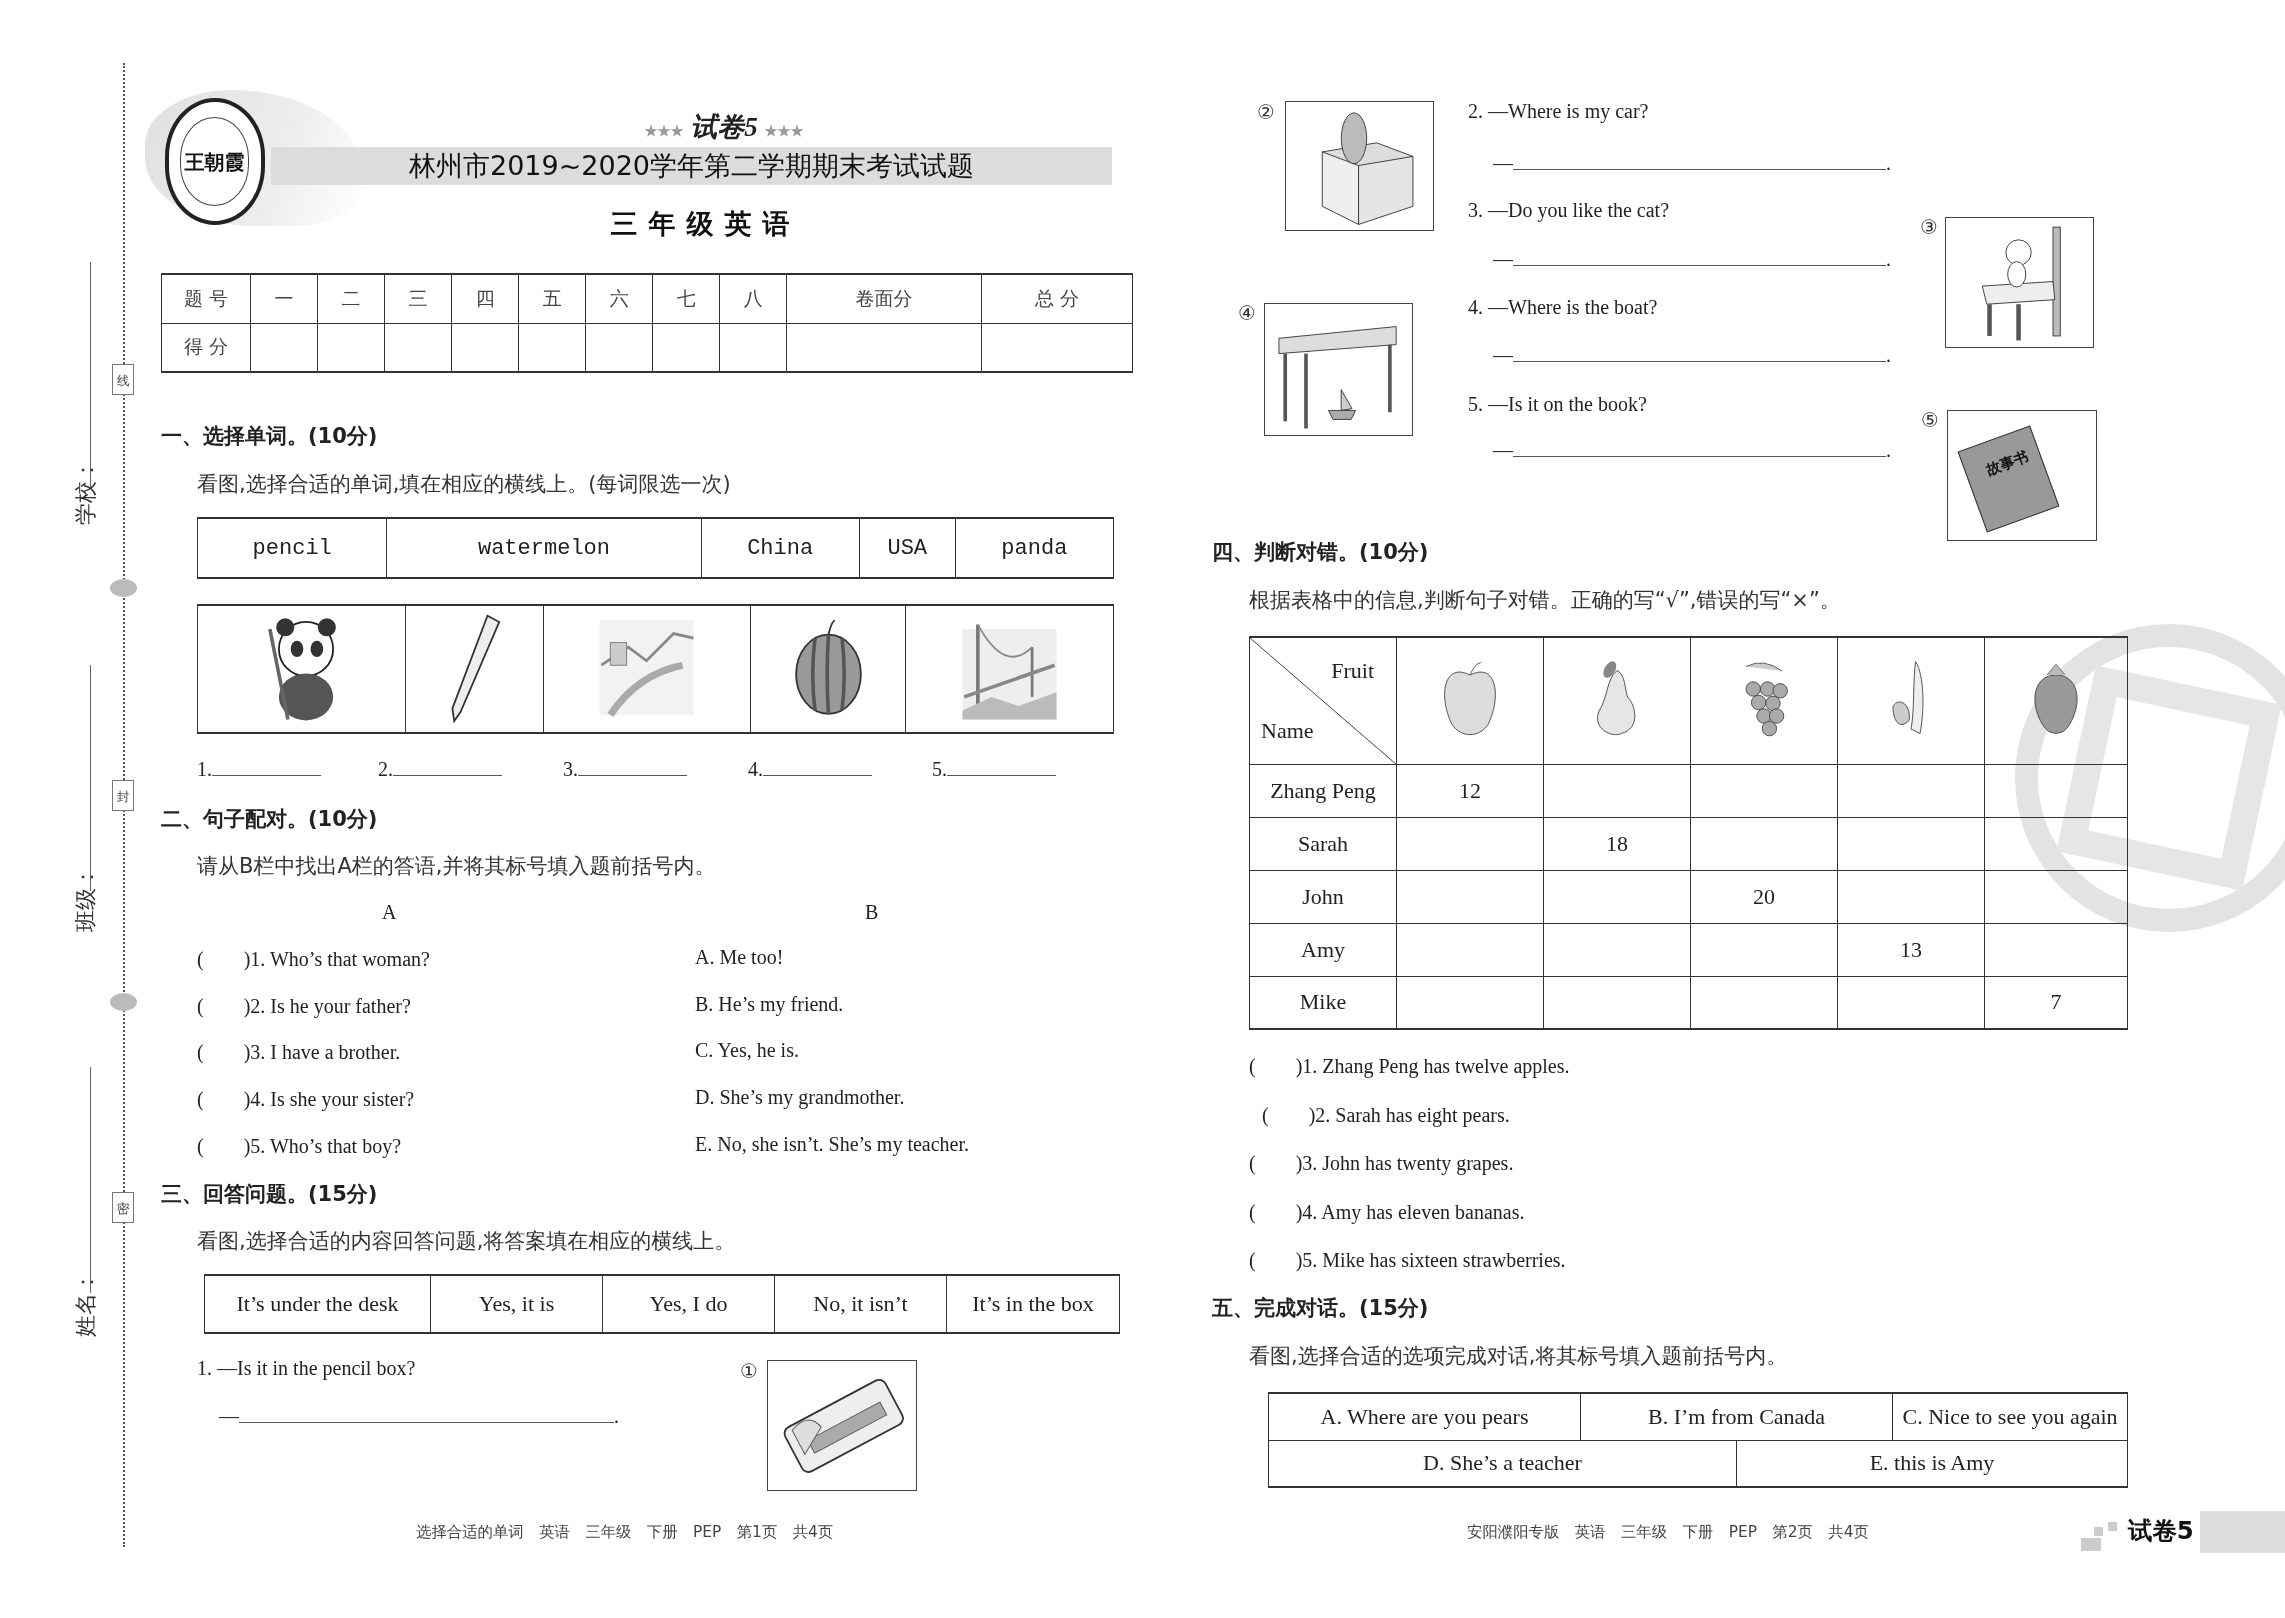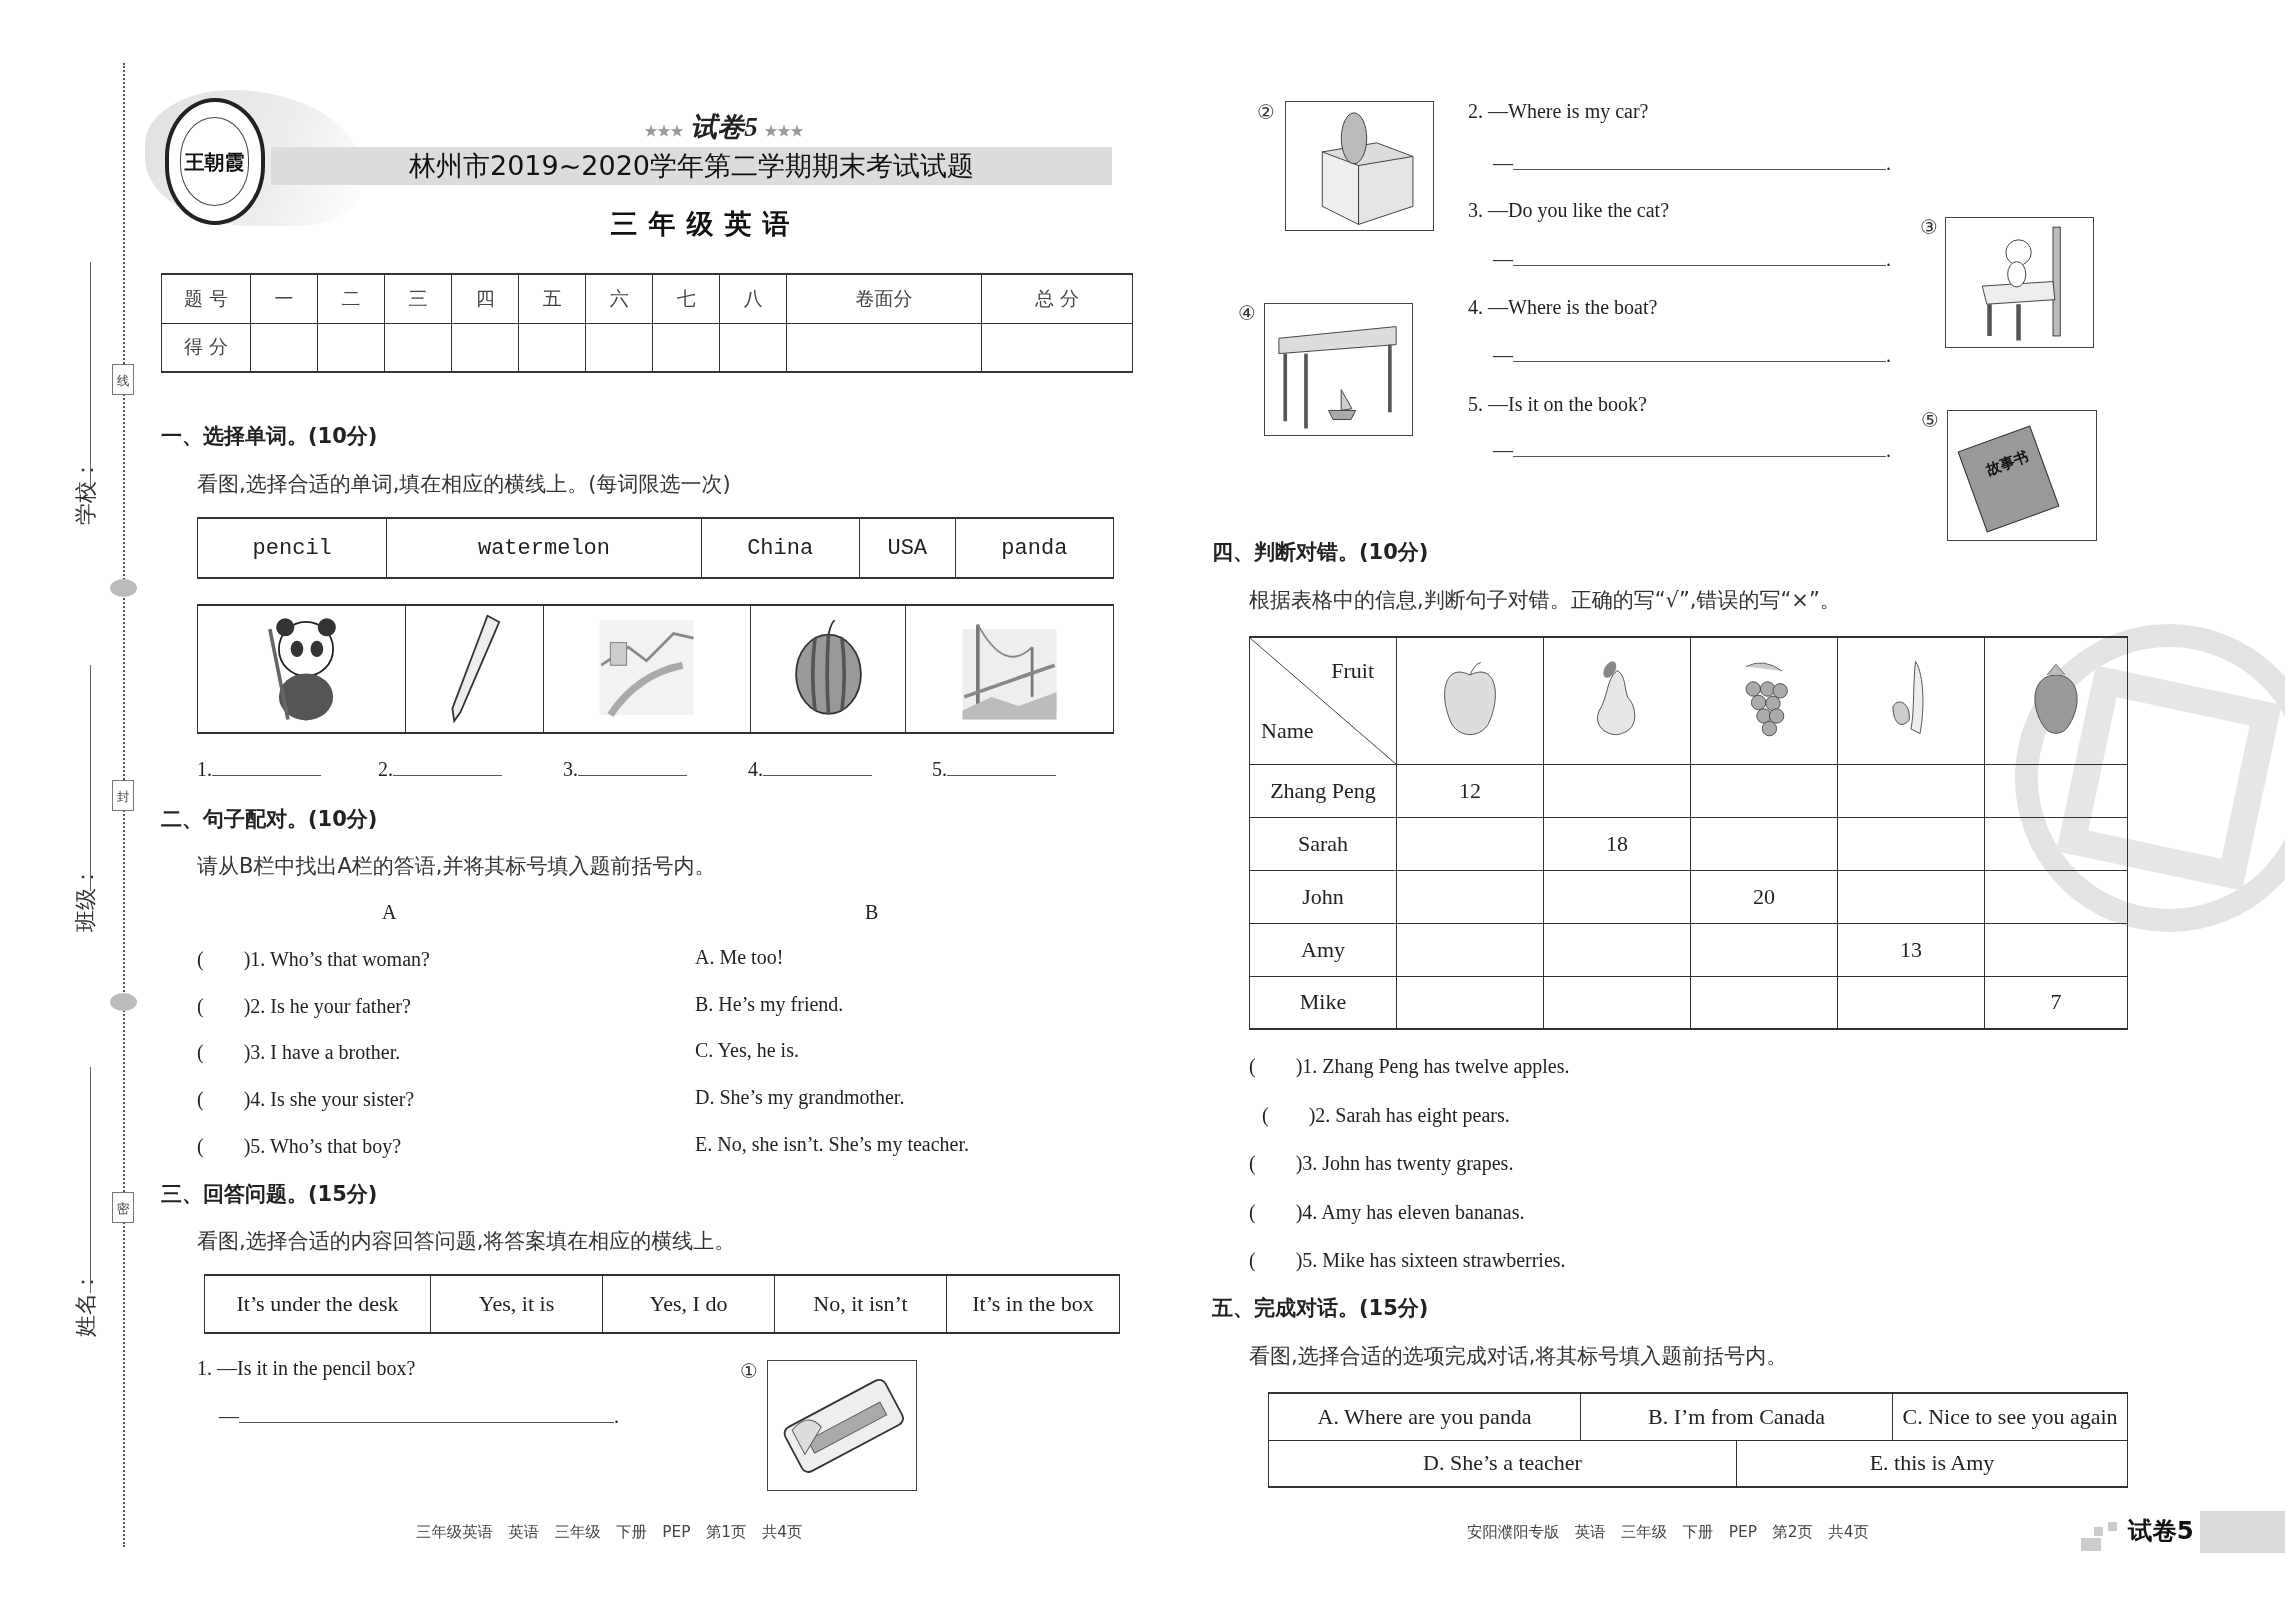--- a/index.html
+++ b/index.html
@@ -275,21 +275,21 @@
 <div class="en abs" style="left:1493px;top:344px"><span>—</span><span class="blank" style="width:373px"></span>.</div>
 
 <div class="en abs" style="left:1468px;top:393px">5. —Is it on the book?</div>
 <div class="en abs" style="left:1493px;top:439px"><span>—</span><span class="blank" style="width:373px"></span>.</div>
 <div class="circ" style="left:1921px;top:408px">⑤</div>
 <div class="picbox" style="left:1947px;top:410px;width:150px;height:131px">
   <div style="position:absolute;left:22px;top:25px;width:77px;height:86px;background:#999;border:1.8px solid #333;transform:rotate(-20deg);"></div>
   <div style="position:absolute;left:27px;top:43px;width:65px;text-align:center;font-family:'DejaVu Sans',sans-serif;font-size:14.5px;font-weight:bold;color:#111;transform:rotate(-20deg);">故事书</div>
 </div>
 
-<div class="footer" style="left:416px">三年级英语　英语　三年级　下册　PEP　第1页　共4页</div>
+<div class="footer" style="left:416px">选择合适的单词　英语　三年级　下册　PEP　第1页　共4页</div>
 
 <div class="seal">
     <div class="seal-inner"></div>
   </div>
 
 <div class="sec-head abs" style="left:1212px;top:538px">四、判断对错。(10分)</div>
 <div class="instr abs" style="left:1249px;top:586px">根据表格中的信息,判断句子对错。正确的写“√”,错误的写“×”。</div>
 
 <table class="fruit-table abs" style="left:1249px;top:636px;width:879px;">
   <tbody>
@@ -389,21 +389,21 @@
 <div class="en abs" style="left:1249px;top:1150px">(　　)3. John has twenty grapes.</div>
 <div class="en abs" style="left:1249px;top:1199px">(　　)4. Amy has eleven bananas.</div>
 <div class="en abs" style="left:1249px;top:1247px">(　　)5. Mike has sixteen strawberries.</div>
 
 <div class="sec-head abs" style="left:1212px;top:1294px">五、完成对话。(15分)</div>
 <div class="instr abs" style="left:1249px;top:1342px">看图,选择合适的选项完成对话,将其标号填入题前括号内。</div>
 
 <table class="opt-table abs" style="left:1268px;top:1392px;width:860px;">
   <tbody>
       <tr>
-    <td colspan="2" style="width:287px">A. Where are you panda</td>
+    <td colspan="2" style="width:287px">A. Where are you pears</td>
     <td colspan="2" style="width:287px">B. I’m from Canada</td>
     <td colspan="2">C. Nice to see you again</td>
   </tr>
   <tr>
     <td colspan="3">D. She’s a teacher</td>
     <td colspan="3">E. this is Amy</td>
   </tr>
 </tbody>
   </table>
 

